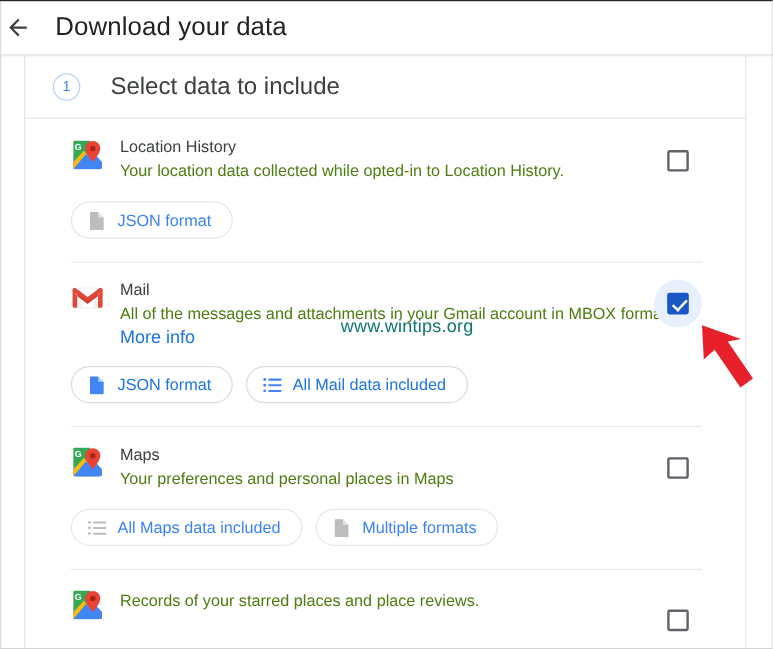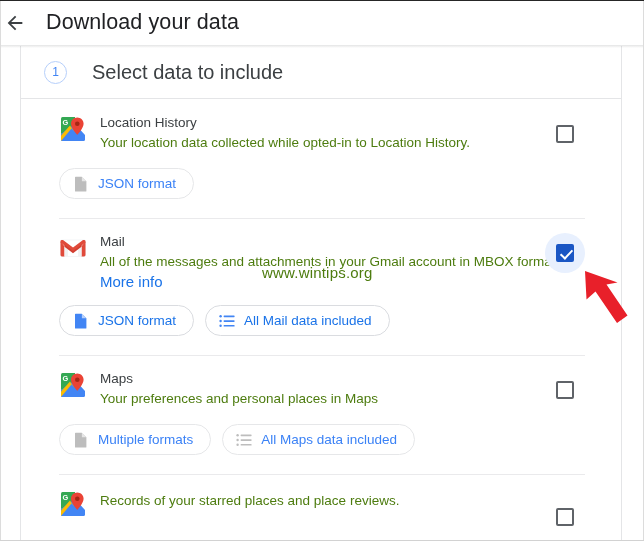--- a/index.html
+++ b/index.html
@@ -287,24 +287,24 @@
     display: flex;
     align-items: center;
     justify-content: center;
     flex: 0 0 16px;
   }
   .chip .chip-ico svg { display: block; }
 
   
   .watermark {
     position: absolute;
-    left: 262px;
+    left: 284px;
     top: 264px;
     font-size: 15px;
-    color: #4d7c0f;
+    color: #0f766e;
     letter-spacing: 0.2px;
     white-space: nowrap;
     z-index: 7;
     pointer-events: none;
   }
 
   
   .red-arrow {
     position: absolute;
     left: 582px;
@@ -494,39 +494,39 @@
                   <div class="row-title">Maps</div>
                   <div class="row-desc">Your preferences and personal places in Maps</div>
                 </div>
                 <div class="cb-wrap">
                   <div class="cb"></div>
                 </div>
               </div>
               <div class="chips">
                 <div class="chip disabled">
                   <span class="chip-ico">
-                    <svg width="14" height="16" viewBox="0 0 14 16">
-                      <path d="M1.6 0.7 h6.1 L12.4 5.3 V15 a0.6 0.6 0 0 1 -0.6 0.6 H1.6 A0.6 0.6 0 0 1 1 15 V1.3 a0.6 0.6 0 0 1 0.6 -0.6 z" fill="#bdbdbd"></path>
-                      <path d="M7.9 0.9 L12.2 5.2 H7.9 z" fill="#ffffff" opacity="0.62"></path>
-                    </svg>
-                  </span>
-                  <span>Multiple formats</span>
-                </div>
-                <div class="chip disabled">
-                  <span class="chip-ico">
                     <svg width="16" height="14" viewBox="0 0 16 14">
                       <circle cx="1.6" cy="2.3" r="1.2" fill="#bdbdbd"></circle>
                       <circle cx="1.6" cy="7" r="1.2" fill="#bdbdbd"></circle>
                       <circle cx="1.6" cy="11.7" r="1.2" fill="#bdbdbd"></circle>
                       <rect x="4.6" y="1.5" width="11" height="1.7" rx="0.6" fill="#bdbdbd"></rect>
                       <rect x="4.6" y="6.2" width="11" height="1.7" rx="0.6" fill="#bdbdbd"></rect>
                       <rect x="4.6" y="10.9" width="11" height="1.7" rx="0.6" fill="#bdbdbd"></rect>
                     </svg>
                   </span>
                   <span>All Maps data included</span>
+                </div>
+                <div class="chip disabled">
+                  <span class="chip-ico">
+                    <svg width="14" height="16" viewBox="0 0 14 16">
+                      <path d="M1.6 0.7 h6.1 L12.4 5.3 V15 a0.6 0.6 0 0 1 -0.6 0.6 H1.6 A0.6 0.6 0 0 1 1 15 V1.3 a0.6 0.6 0 0 1 0.6 -0.6 z" fill="#bdbdbd"></path>
+                      <path d="M7.9 0.9 L12.2 5.2 H7.9 z" fill="#ffffff" opacity="0.62"></path>
+                    </svg>
+                  </span>
+                  <span>Multiple formats</span>
                 </div>
               </div>
             </div>
           </div>
           <div class="row">
             <div class="row-inner">
               <div class="row-divider"></div>
               <div class="row-main">
                 <div class="svc-icon">
                   <svg width="28" height="28" viewBox="0 0 28 28">

